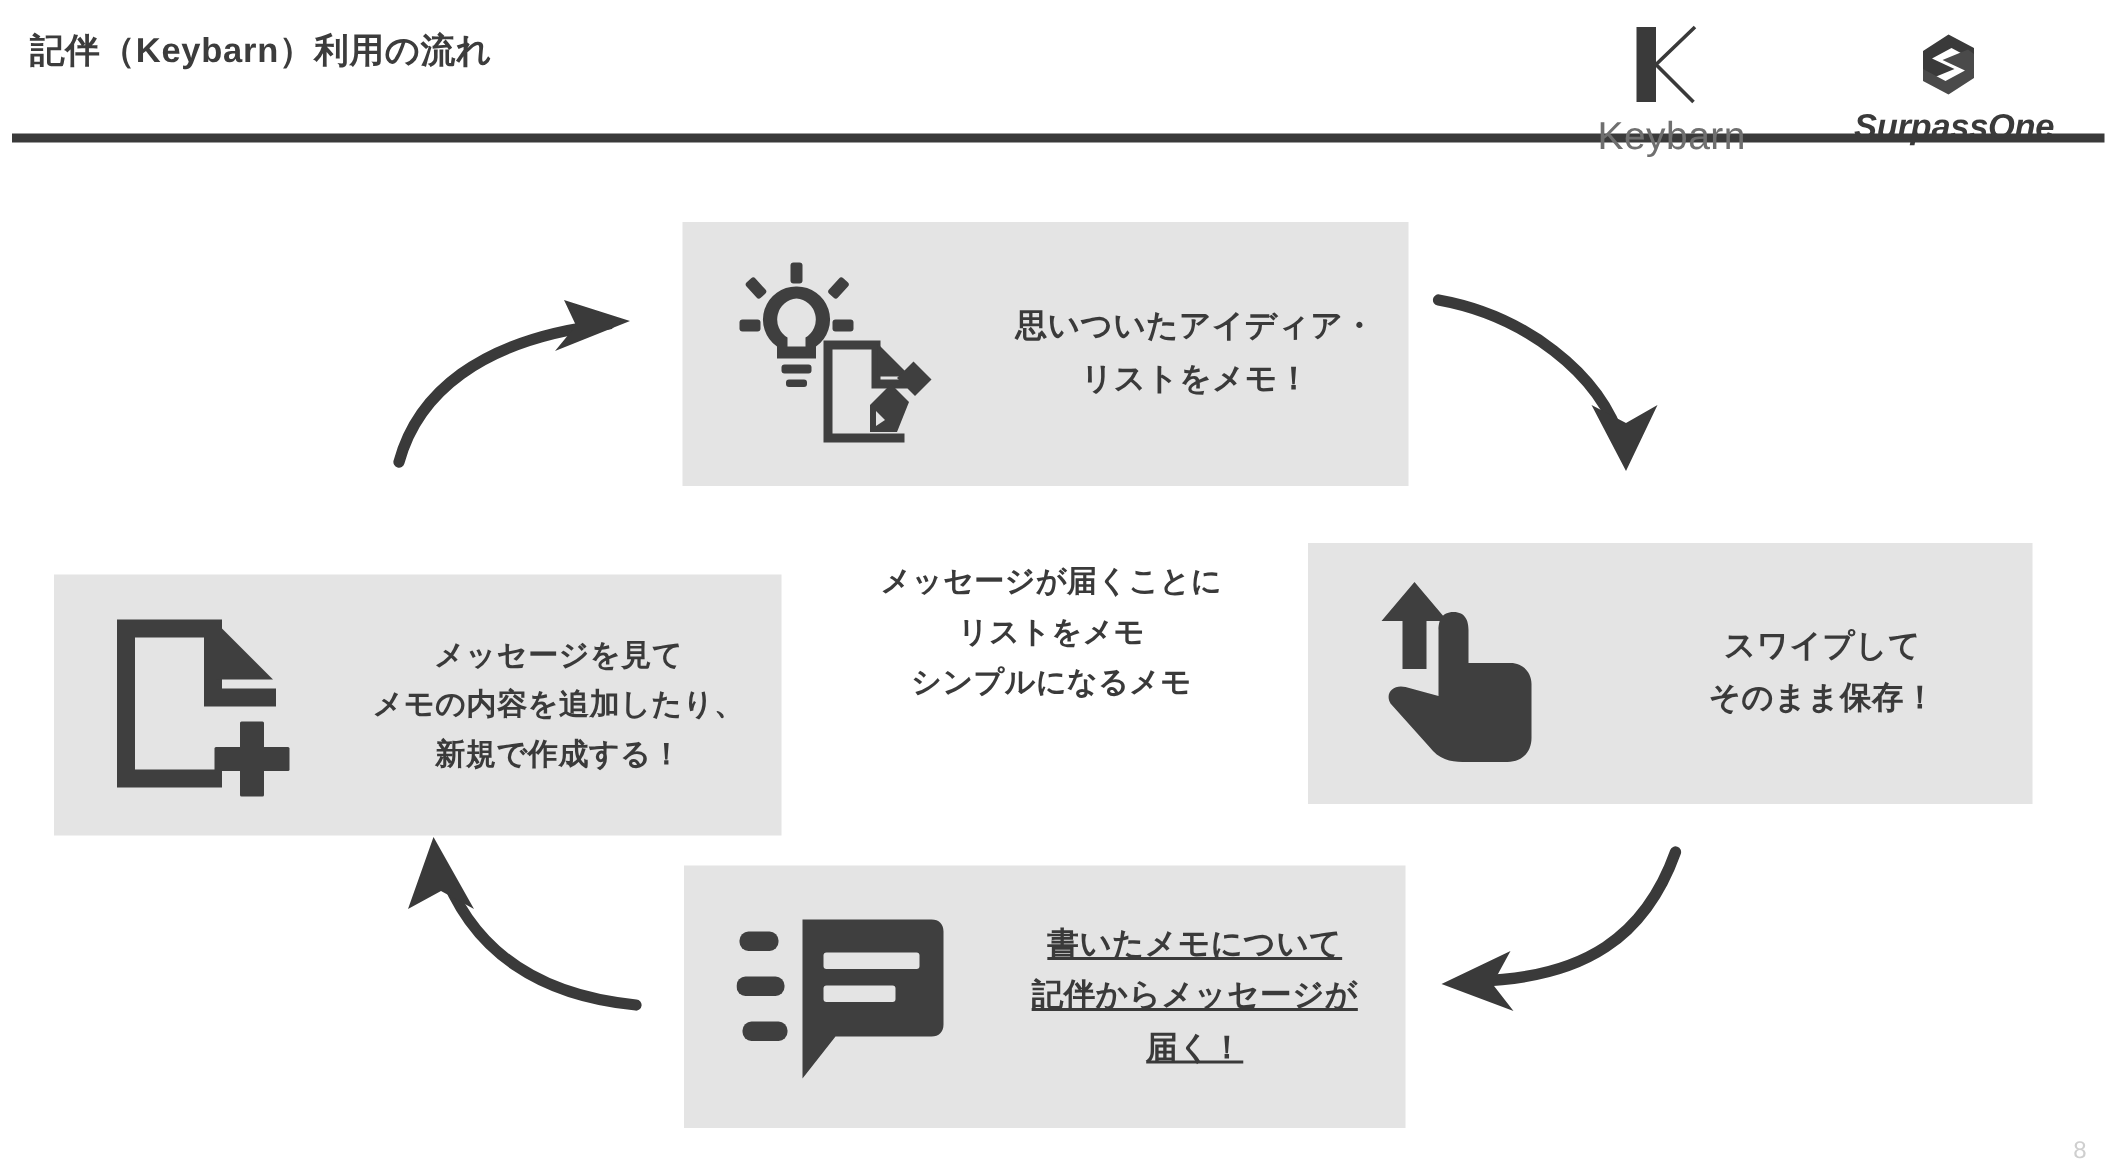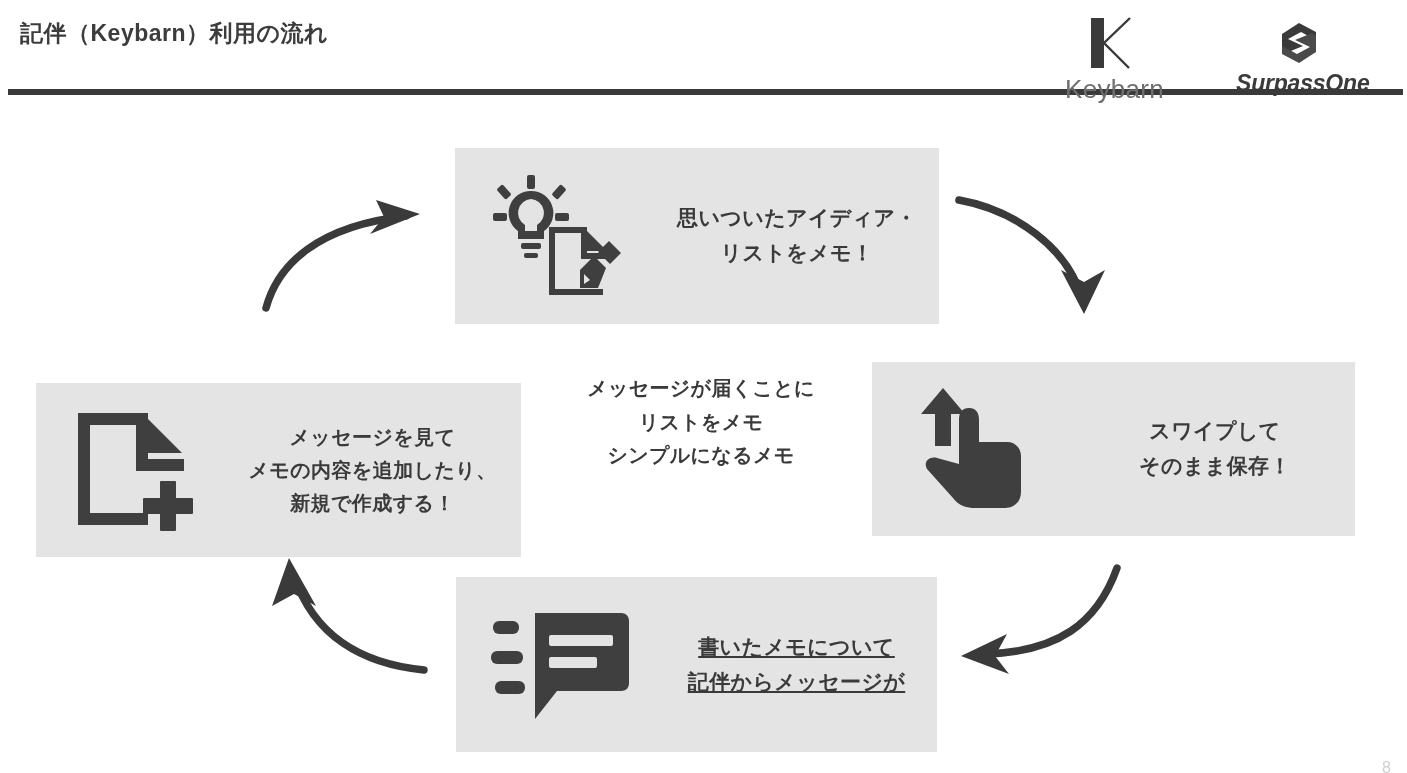--- a/index.html
+++ b/index.html
@@ -219,20 +219,21 @@
           <path d="M44 8 L130 8 C135 8 138 11 138 16 L138 78 C138 83 135 86 130 86
                    L66 86 L44 114 L44 86 L44 8 Z"></path>
           <rect x="58" y="30" width="64" height="11" rx="2" fill="#e4e4e4"></rect>
           <rect x="58" y="52" width="48" height="11" rx="2" fill="#e4e4e4"></rect>
         </g>
       </svg>
     </div>
     <div class="step-text">
       <div>書いたメモについて</div>
       <div>記伴からメッセージが</div>
+      <div>届く！</div>
     </div>
   </div>
 
   <div id="box-left" class="step-box">
     <div class="step-icon">
       <svg width="136" height="126" viewBox="0 0 136 126">
         <g fill="#3f3f3f">
 
           <path d="M6 6 L6 118 L76 118 L76 106 L18 106 L18 18 L64 18 L64 64 L112 64 L112 52 L76 52 L76 6 Z"></path>
           <path d="M72 8 L72 46 L110 46 Z"></path>

